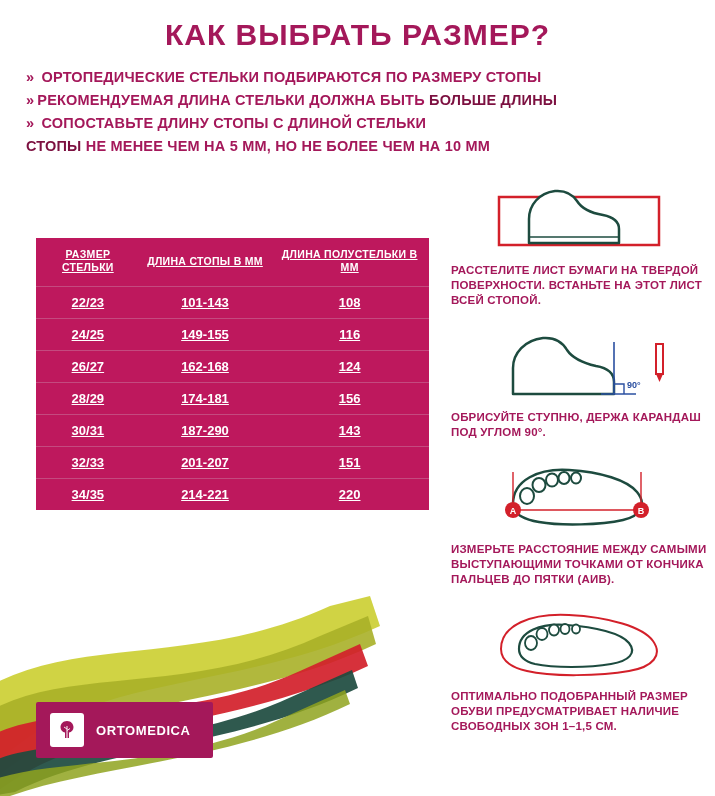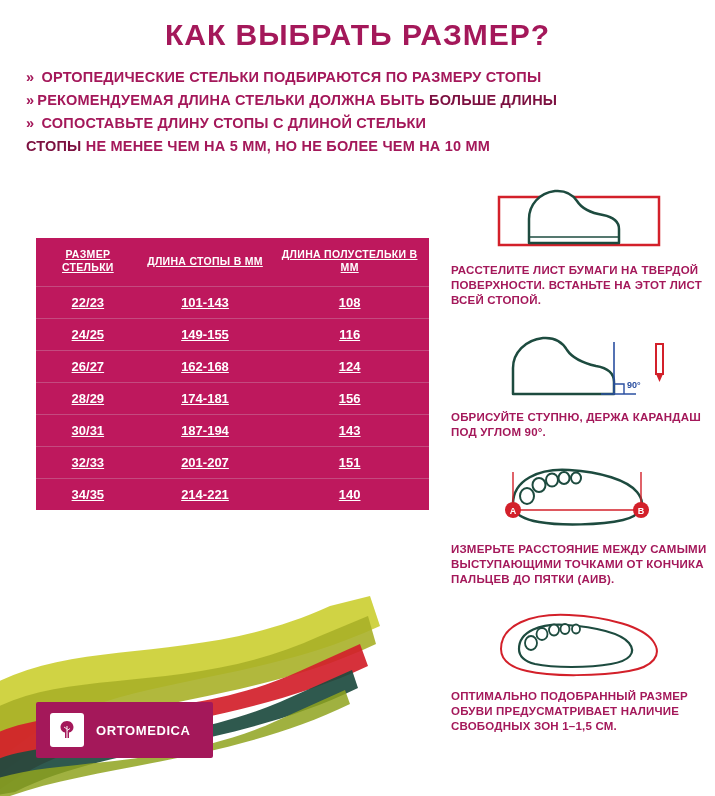--- a/index.html
+++ b/index.html
@@ -203,32 +203,32 @@
           <td>162-168</td>
           <td>124</td>
         </tr>
         <tr>
           <td>28/29</td>
           <td>174-181</td>
           <td>156</td>
         </tr>
         <tr>
           <td>30/31</td>
-          <td>187-194</td>
+          <td>187-290</td>
           <td>143</td>
         </tr>
         <tr>
           <td>32/33</td>
           <td>201-207</td>
           <td>151</td>
         </tr>
         <tr>
           <td>34/35</td>
           <td>214-221</td>
-          <td>140</td>
+          <td>220</td>
         </tr>
       </tbody>
     </table>
   </div>
 
   <div class="steps">
 
     <div class="step">
       <div class="step-art">
         <svg width="262" height="88" viewBox="0 0 262 88" xmlns="http://www.w3.org/2000/svg">

